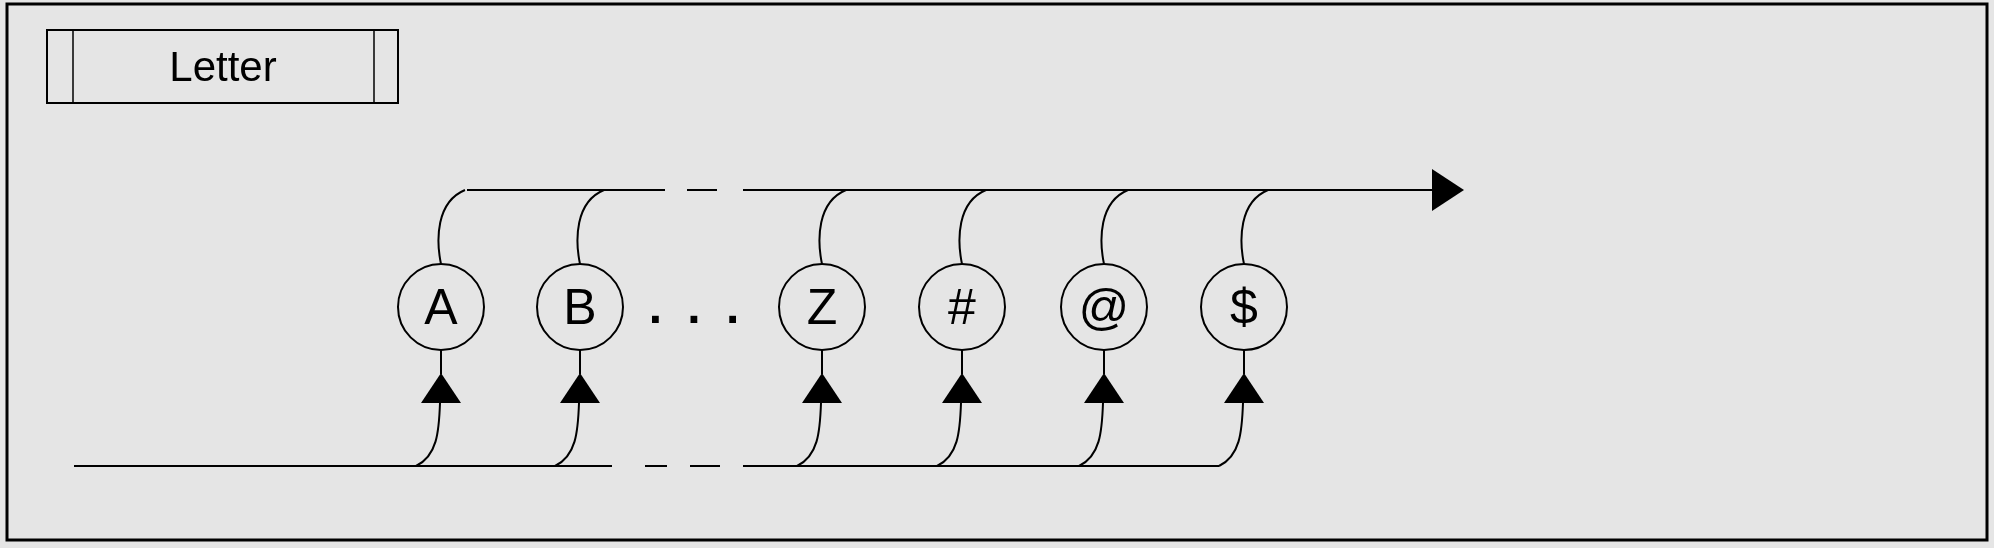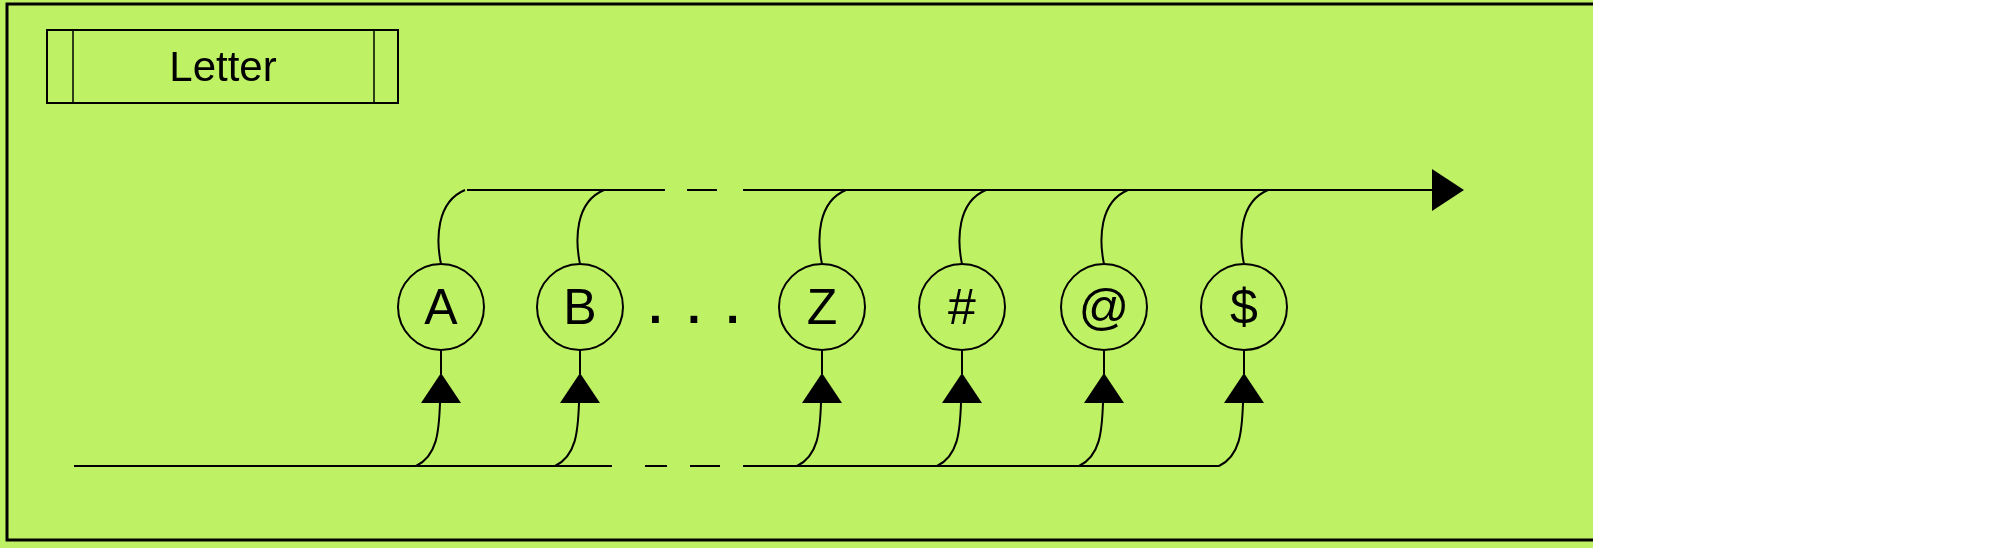--- a/index.html
+++ b/index.html
@@ -3,23 +3,23 @@
 <meta charset="utf-8">
 <style>
   html, body {
     margin: 0;
     padding: 0;
     background: #ffffff;
     font-family: "Liberation Sans", sans-serif;
   }
   .stage {
     position: relative;
-    width: 1593px;
+    width: 1994px;
     height: 548px;
-    background: #bef264;
+    background: #e5e5e5;
     overflow: hidden;
     text-align: right;
   }
   svg text {
     font-family: "Liberation Sans", sans-serif;
     fill: #000000;
   }
   .node-label { font-size: 50px; }
   .title-label { font-size: 42px; }
   .ellipsis-label { font-size: 48px; letter-spacing: 6px; font-weight: bold; }

